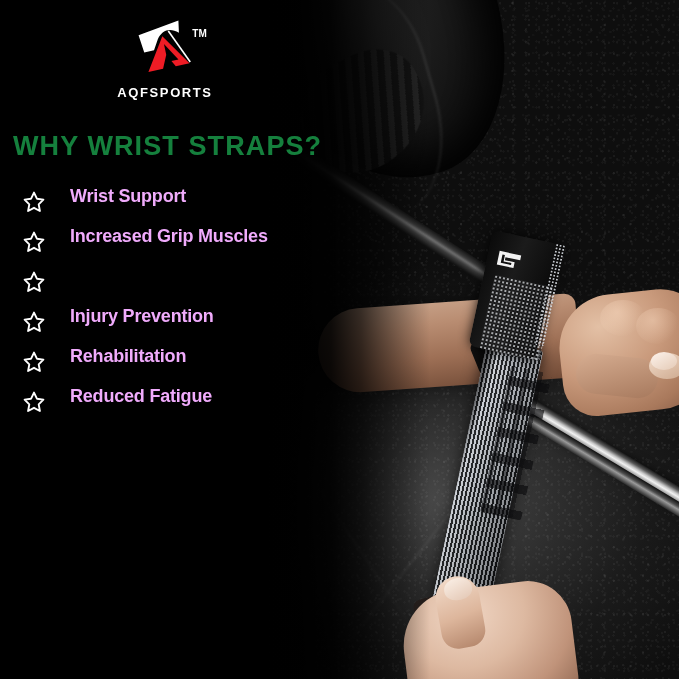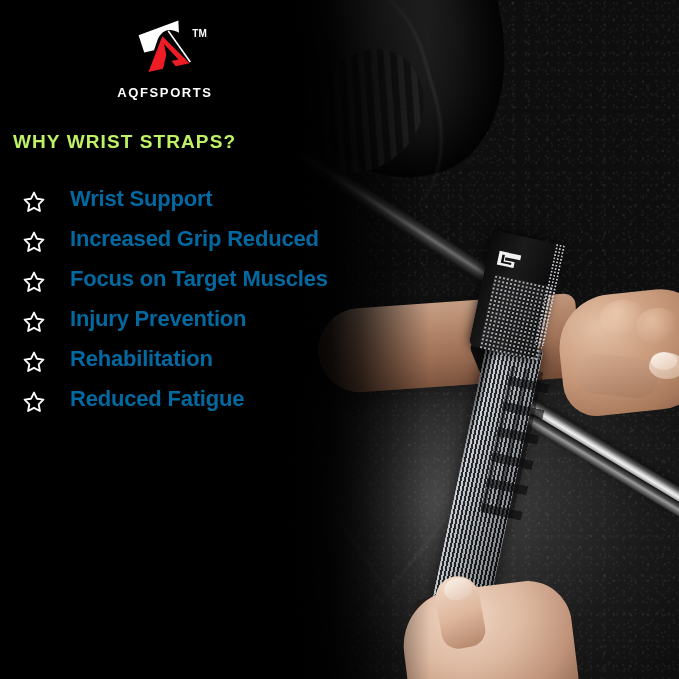--- a/index.html
+++ b/index.html
@@ -245,39 +245,39 @@
     color:#fff; font-size:10px; font-weight:700; letter-spacing:.2px;
   }
   .brand-name{
     margin-top:5px;
     color:#fff; font-size:13px; font-weight:700;
     letter-spacing:1.6px; font-family:"Liberation Sans", sans-serif;
   }
 
   .headline{
     position:absolute; left:13px; top:131px;
-    color:#bef264;
-    font-size:19px; font-weight:700;
+    color:#15803d;
+    font-size:27px; font-weight:700;
     letter-spacing:1.1px; white-space:nowrap;
     font-family:"Liberation Sans", sans-serif;
   }
 
   .benefits{
     position:absolute; left:22px; top:186px; width:400px;
     list-style:none;
   }
   .benefit{
     display:flex; align-items:flex-start;
     margin-bottom:12px;
   }
   .star{
     flex:0 0 auto; width:24px; height:24px; margin-top:4px; margin-right:24px;
   }
   .benefit-text{
-    color:#0369a1; font-size:22px; font-weight:700;
+    color:#f0abfc; font-size:18px; font-weight:700;
     line-height:1.18; letter-spacing:-.2px;
     max-width:260px;
     font-family:"Liberation Sans", sans-serif;
   }
 </style>
 </head>
 <body>
 
 <div id="poster">
 
@@ -356,30 +356,29 @@
         </span>
         <span class="benefit-text">Wrist Support</span>
       </li>
 
       <li class="benefit">
         <span class="star">
           <svg viewBox="0 0 24 24" width="24" height="24" aria-hidden="true">
             <path d="M12 2.6 L14.9 8.7 L21.4 9.6 L16.7 14.3 L17.9 21 L12 17.8 L6.1 21 L7.3 14.3 L2.6 9.6 L9.1 8.7 Z" fill="none" stroke="#ffffff" stroke-width="1.9" stroke-linejoin="round" stroke-linecap="round"></path>
           </svg>
         </span>
-        <span class="benefit-text">Increased Grip Reduced</span>
-      </li>
-
-      <li class="benefit">
-        <span class="star">
-          <svg viewBox="0 0 24 24" width="24" height="24" aria-hidden="true">
-            <path d="M12 2.6 L14.9 8.7 L21.4 9.6 L16.7 14.3 L17.9 21 L12 17.8 L6.1 21 L7.3 14.3 L2.6 9.6 L9.1 8.7 Z" fill="none" stroke="#ffffff" stroke-width="1.9" stroke-linejoin="round" stroke-linecap="round"></path>
-          </svg>
-        </span>
-        <span class="benefit-text">Focus on Target Muscles</span>
+        <span class="benefit-text">Increased Grip Muscles</span>
+      </li>
+
+      <li class="benefit">
+        <span class="star">
+          <svg viewBox="0 0 24 24" width="24" height="24" aria-hidden="true">
+            <path d="M12 2.6 L14.9 8.7 L21.4 9.6 L16.7 14.3 L17.9 21 L12 17.8 L6.1 21 L7.3 14.3 L2.6 9.6 L9.1 8.7 Z" fill="none" stroke="#ffffff" stroke-width="1.9" stroke-linejoin="round" stroke-linecap="round"></path>
+          </svg>
+        </span>
       </li>
 
       <li class="benefit">
         <span class="star">
           <svg viewBox="0 0 24 24" width="24" height="24" aria-hidden="true">
             <path d="M12 2.6 L14.9 8.7 L21.4 9.6 L16.7 14.3 L17.9 21 L12 17.8 L6.1 21 L7.3 14.3 L2.6 9.6 L9.1 8.7 Z" fill="none" stroke="#ffffff" stroke-width="1.9" stroke-linejoin="round" stroke-linecap="round"></path>
           </svg>
         </span>
         <span class="benefit-text">Injury Prevention</span>
       </li>

